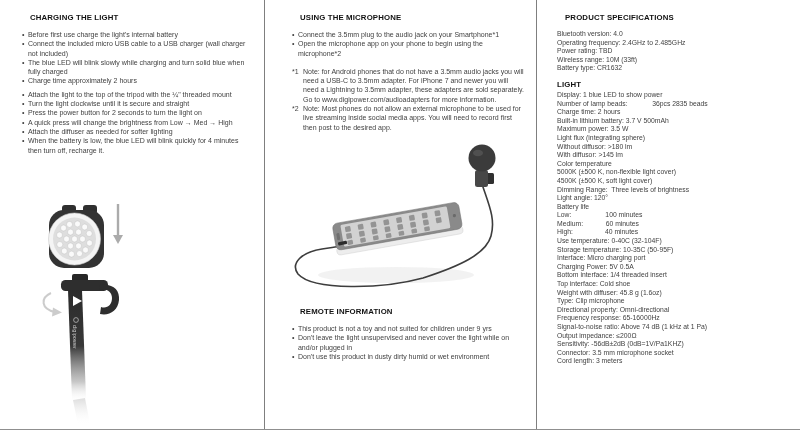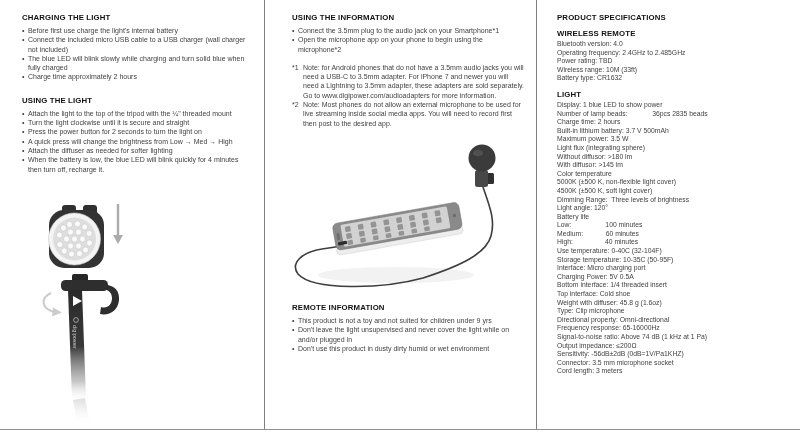--- a/index.html
+++ b/index.html
@@ -9,21 +9,21 @@
     -webkit-font-smoothing:antialiased;
   }
   .divider-v{position:absolute;top:0;width:1px;height:430px;background:#7f7f7f;}
   #divider-1{left:264px;}
   #divider-2{left:536px;}
   .rule-bottom{position:absolute;top:429px;left:0;width:800px;height:1px;background:#8f8f8f;}
   .col{position:absolute;top:0;}
   #col1{left:22px;width:226px;}
   #col2{left:292px;width:232px;}
   #col3{left:557px;width:232px;}
-  h3.section-heading{font-size:7.8px;font-weight:bold;color:#121212;margin:0;letter-spacing:.15px;}
+  h3.section-heading{font-size:7.8px;font-weight:bold;color:#121212;margin:8px;letter-spacing:.15px;}
   .sec-charging h3{margin-top:13px;}
   .sec-using h3{margin-top:14px;}
   .sec-mic h3{margin-top:13px;}
   .sec-safety h3{margin-top:175px;}
   .bullets{margin-top:4px;}
   .bullet-item{display:flex;font-size:7px;line-height:9.3px;color:#3f3f3f;}
   .bullet-item::before{content:"\2022";margin-right:3.5px;flex:0 0 auto;color:#3f3f3f;}
   .notes{margin-top:9px;}
   .note-item{display:flex;font-size:7px;line-height:9.3px;color:#3f3f3f;}
   .note-item .note-marker{flex:0 0 11px;}
@@ -48,21 +48,20 @@
   <div class="sec-charging">
     <h3 class="section-heading">CHARGING THE LIGHT</h3>
     <div class="bullets">
       <div class="bullet-item">Before first use charge the light's internal battery</div>
       <div class="bullet-item">Connect the included micro USB cable to a USB charger (wall charger not included)</div>
       <div class="bullet-item">The blue LED will blink slowly while charging and turn solid blue when fully charged</div>
       <div class="bullet-item">Charge time approximately 2 hours</div>
     </div>
   </div>
   <div class="sec-using">
-    <h3 class="section-heading">USING THE LIGHT</h3>
     <div class="bullets">
       <div class="bullet-item">Attach the light to the top of the tripod with the ¼" threaded mount</div>
       <div class="bullet-item">Turn the light clockwise until it is secure and straight</div>
       <div class="bullet-item">Press the power button for 2 seconds to turn the light on</div>
       <div class="bullet-item">A quick press will change the brightness from Low → Med → High</div>
       <div class="bullet-item">Attach the diffuser as needed for softer lighting</div>
       <div class="bullet-item">When the battery is low, the blue LED will blink quickly for 4 minutes then turn off, recharge it.</div>
     </div>
   </div>
 </div>
@@ -127,21 +126,21 @@
     <path d="M23,103 C12,108 13,119 27,122" stroke="#cccccc" stroke-width="2" fill="none"></path>
     <polygon points="25,117.5 34,122.5 24,126.5" fill="#cccccc"></polygon>
   </g>
 
   <circle cx="48" cy="130" r="2.4" fill="none" stroke="#c9c9c9" stroke-width="0.7"></circle>
   <text transform="translate(45,135) rotate(90)" font-size="5.6" fill="#c9c9c9" font-family="Liberation Sans, sans-serif">digipower</text>
 </svg>
 
 <div class="col" id="col2">
   <div class="sec-mic">
-    <h3 class="section-heading">USING THE INFORMATION</h3>
+    <h3 class="section-heading">USING THE MICROPHONE</h3>
     <div class="bullets">
       <div class="bullet-item">Connect the 3.5mm plug to the audio jack on your Smartphone*1</div>
       <div class="bullet-item">Open the microphone app on your phone to begin using the microphone*2</div>
     </div>
     <div class="notes">
       <div class="note-item">
         <span class="note-marker">*1</span>
         <span class="note-text">Note: for Android phones that do not have a 3.5mm audio jacks you will need a USB-C to 3.5mm adapter. For iPhone 7 and newer you will need a Lightning to 3.5mm adapter, these adapters are sold separately. Go to www.digipower.com/audioadapters for more information.</span>
       </div>
       <div class="note-item">
@@ -204,21 +203,20 @@
     <rect x="198" y="45" width="8" height="11" rx="1.5" fill="#303030"></rect>
     <rect x="187" y="42" width="13" height="17" rx="2.5" fill="#474747"></rect>
     <circle cx="194" cy="30" r="13.5" fill="#3b3b3b"></circle>
     <ellipse cx="190" cy="25" rx="5" ry="3.2" fill="#5f5f5f" opacity="0.6"></ellipse>
   </g>
 </svg>
 
 <div class="col" id="col3">
   <h3 class="section-heading page-title">PRODUCT SPECIFICATIONS</h3>
 
-  <h4 class="spec-subheading">WIRELESS REMOTE</h4>
   <div class="spec-lines">
     <div class="spec-line">Bluetooth version: 4.0</div>
     <div class="spec-line">Operating frequency: 2.4GHz to 2.485GHz</div>
     <div class="spec-line">Power rating: TBD</div>
     <div class="spec-line">Wireless range: 10M (33ft)</div>
     <div class="spec-line">Battery type: CR1632</div>
   </div>
 
   <h4 class="spec-subheading">LIGHT</h4>
   <div class="spec-lines">

